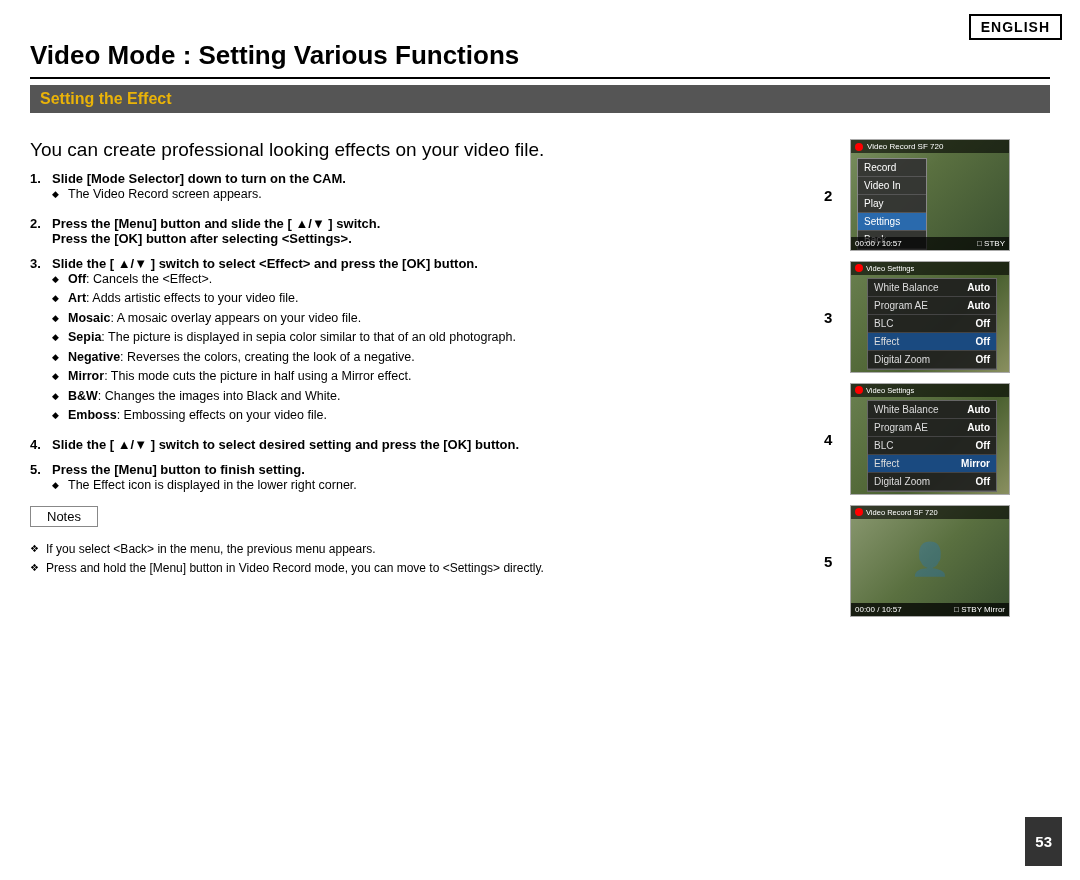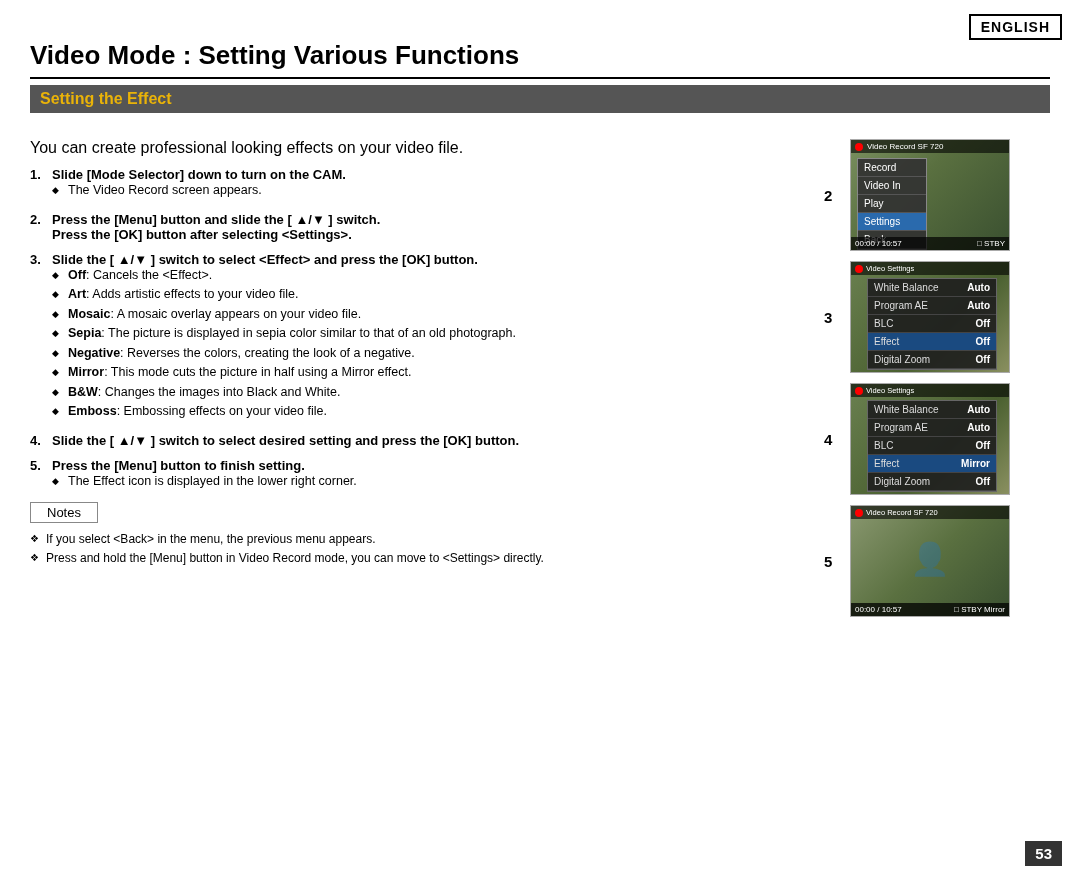--- a/index.html
+++ b/index.html
@@ -60,21 +60,21 @@
       width: 200px;
       flex-shrink: 0;
       display: flex;
       flex-direction: column;
       gap: 6px;
     }
 
     
     .intro-text {
       margin-bottom: 10px;
-      font-size: 16px;
+      font-size: 19px;
     }
 
     
     .step {
       display: flex;
       gap: 6px;
       margin-bottom: 10px;
       align-items: flex-start;
     }
 
@@ -128,21 +128,21 @@
       border: 1px solid #888;
       display: inline-block;
       padding: 2px 16px;
       font-size: 13px;
       margin-bottom: 8px;
     }
 
     
     .footer-notes {
       list-style: none;
-      margin-top: 0;
+      margin-top: 6px;
     }
 
     .footer-notes li {
       padding-left: 16px;
       position: relative;
       font-size: 12px;
       margin-bottom: 2px;
       line-height: 1.4;
     }
 
@@ -156,21 +156,21 @@
 
     
     .page-number {
       position: absolute;
       bottom: 14px;
       right: 18px;
       background: #333;
       color: #fff;
       font-weight: bold;
       font-size: 15px;
-      padding: 4px 10px;
+      padding: 16px 10px;
       min-width: 34px;
       text-align: center;
     }
 
     
     .screenshot-panel {
       width: 160px;
       position: relative;
       border: 1px solid #aaa;
       background: #222;
@@ -287,21 +287,20 @@
       display: flex;
       justify-content: space-between;
     }
 
     .screen-status-bar {
       background: rgba(0,0,0,0.6);
       color: #fff;
       font-size: 7.5px;
       padding: 2px 4px;
       display: flex;
-      align-items: center;
       gap: 3px;
     }
 
     .rec-icon {
       display: inline-block;
       width: 8px;
       height: 8px;
       background: #f00;
       border-radius: 50%;
     }

